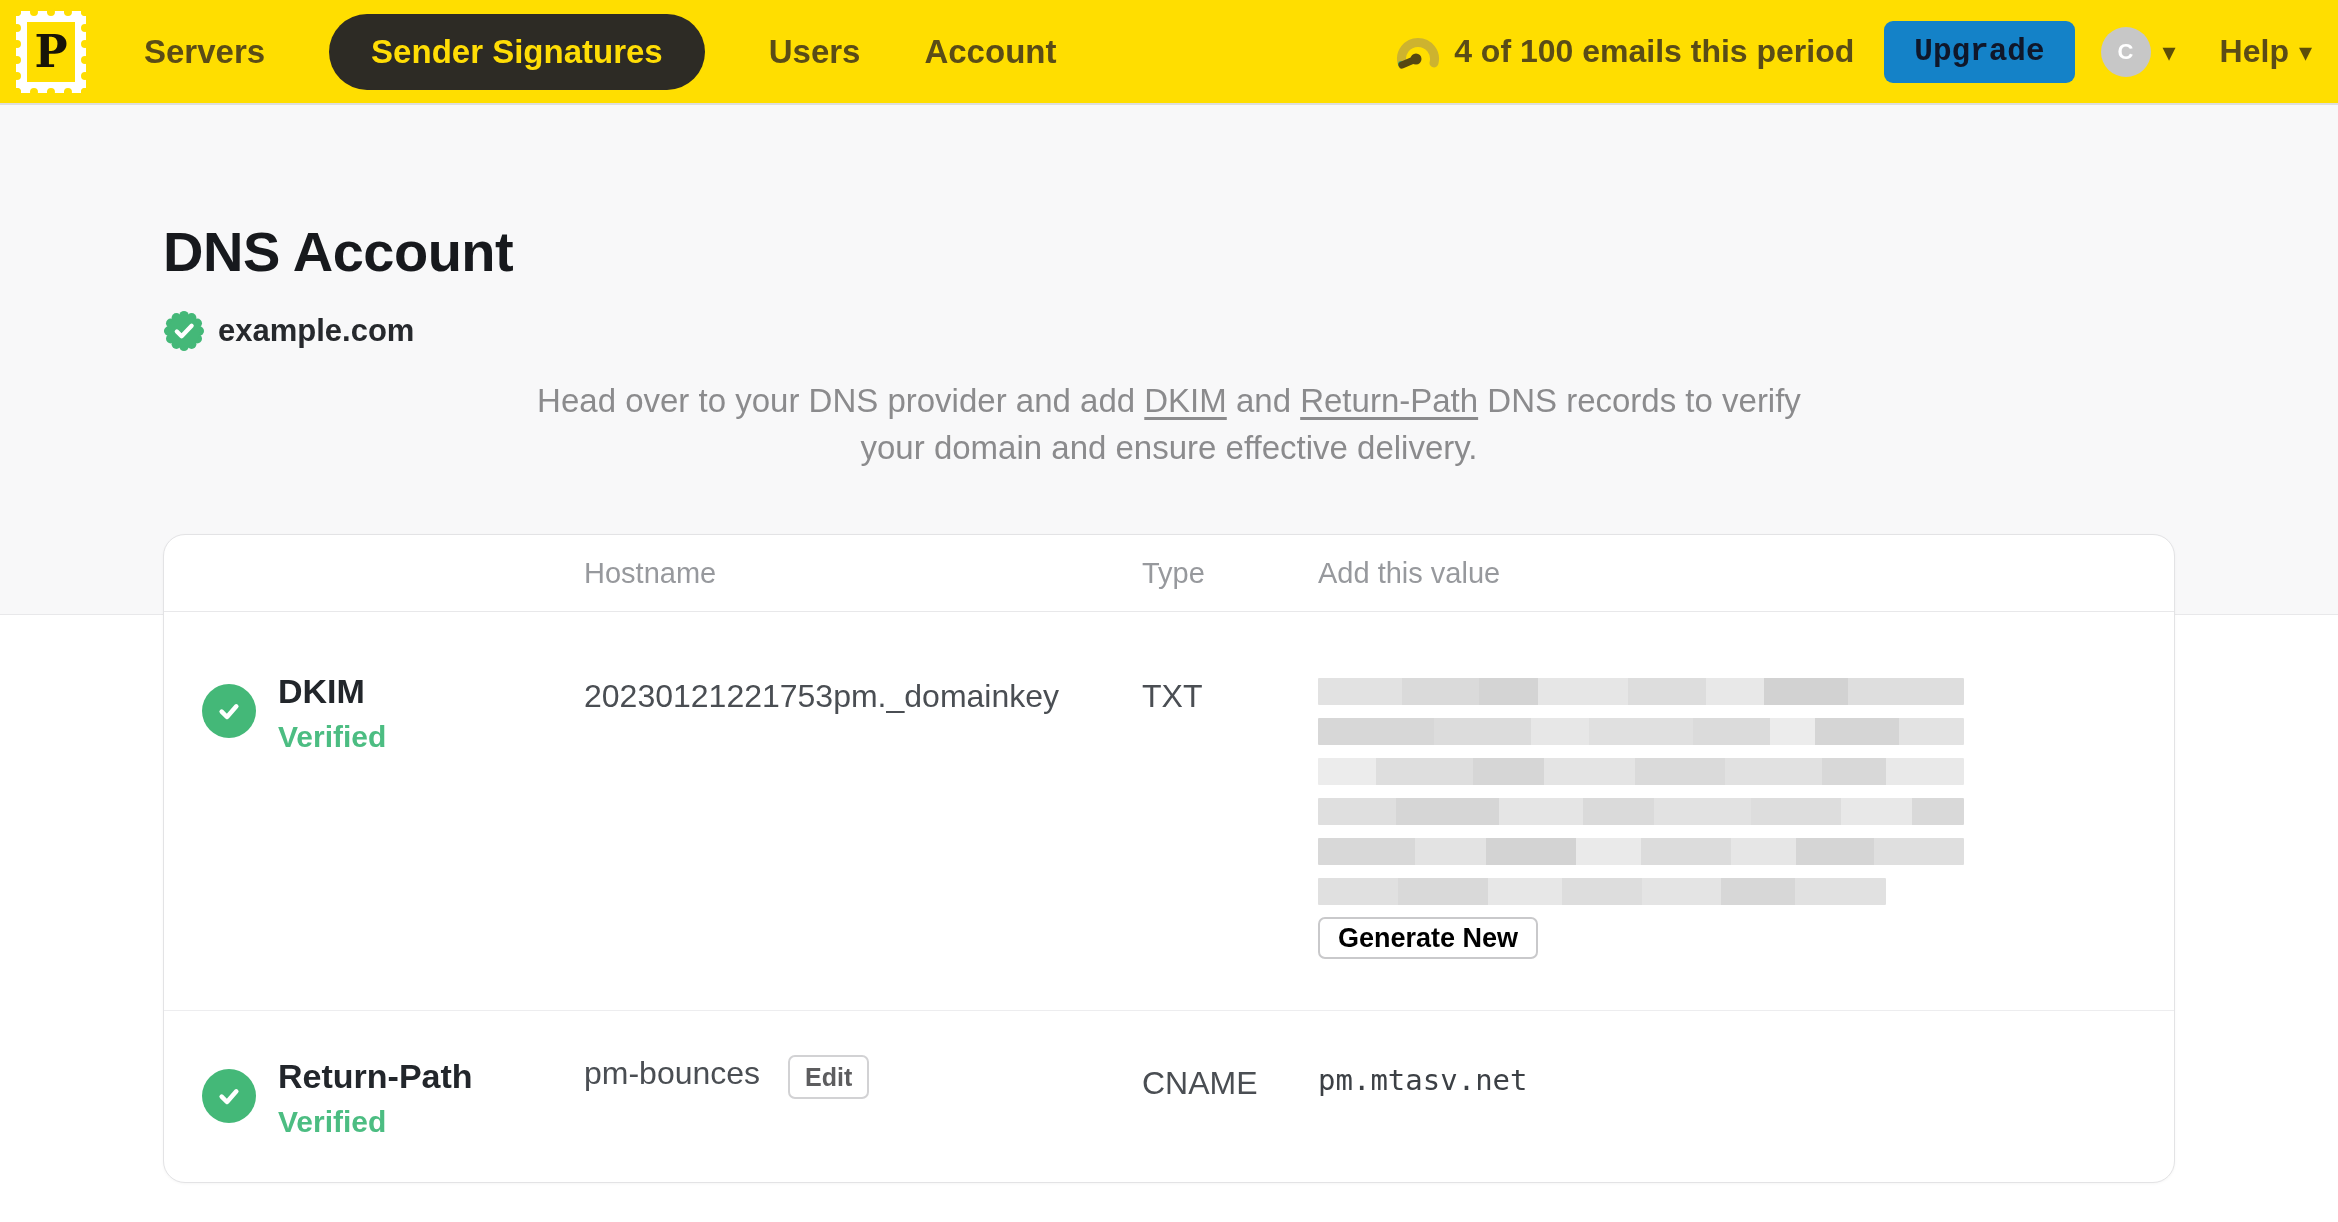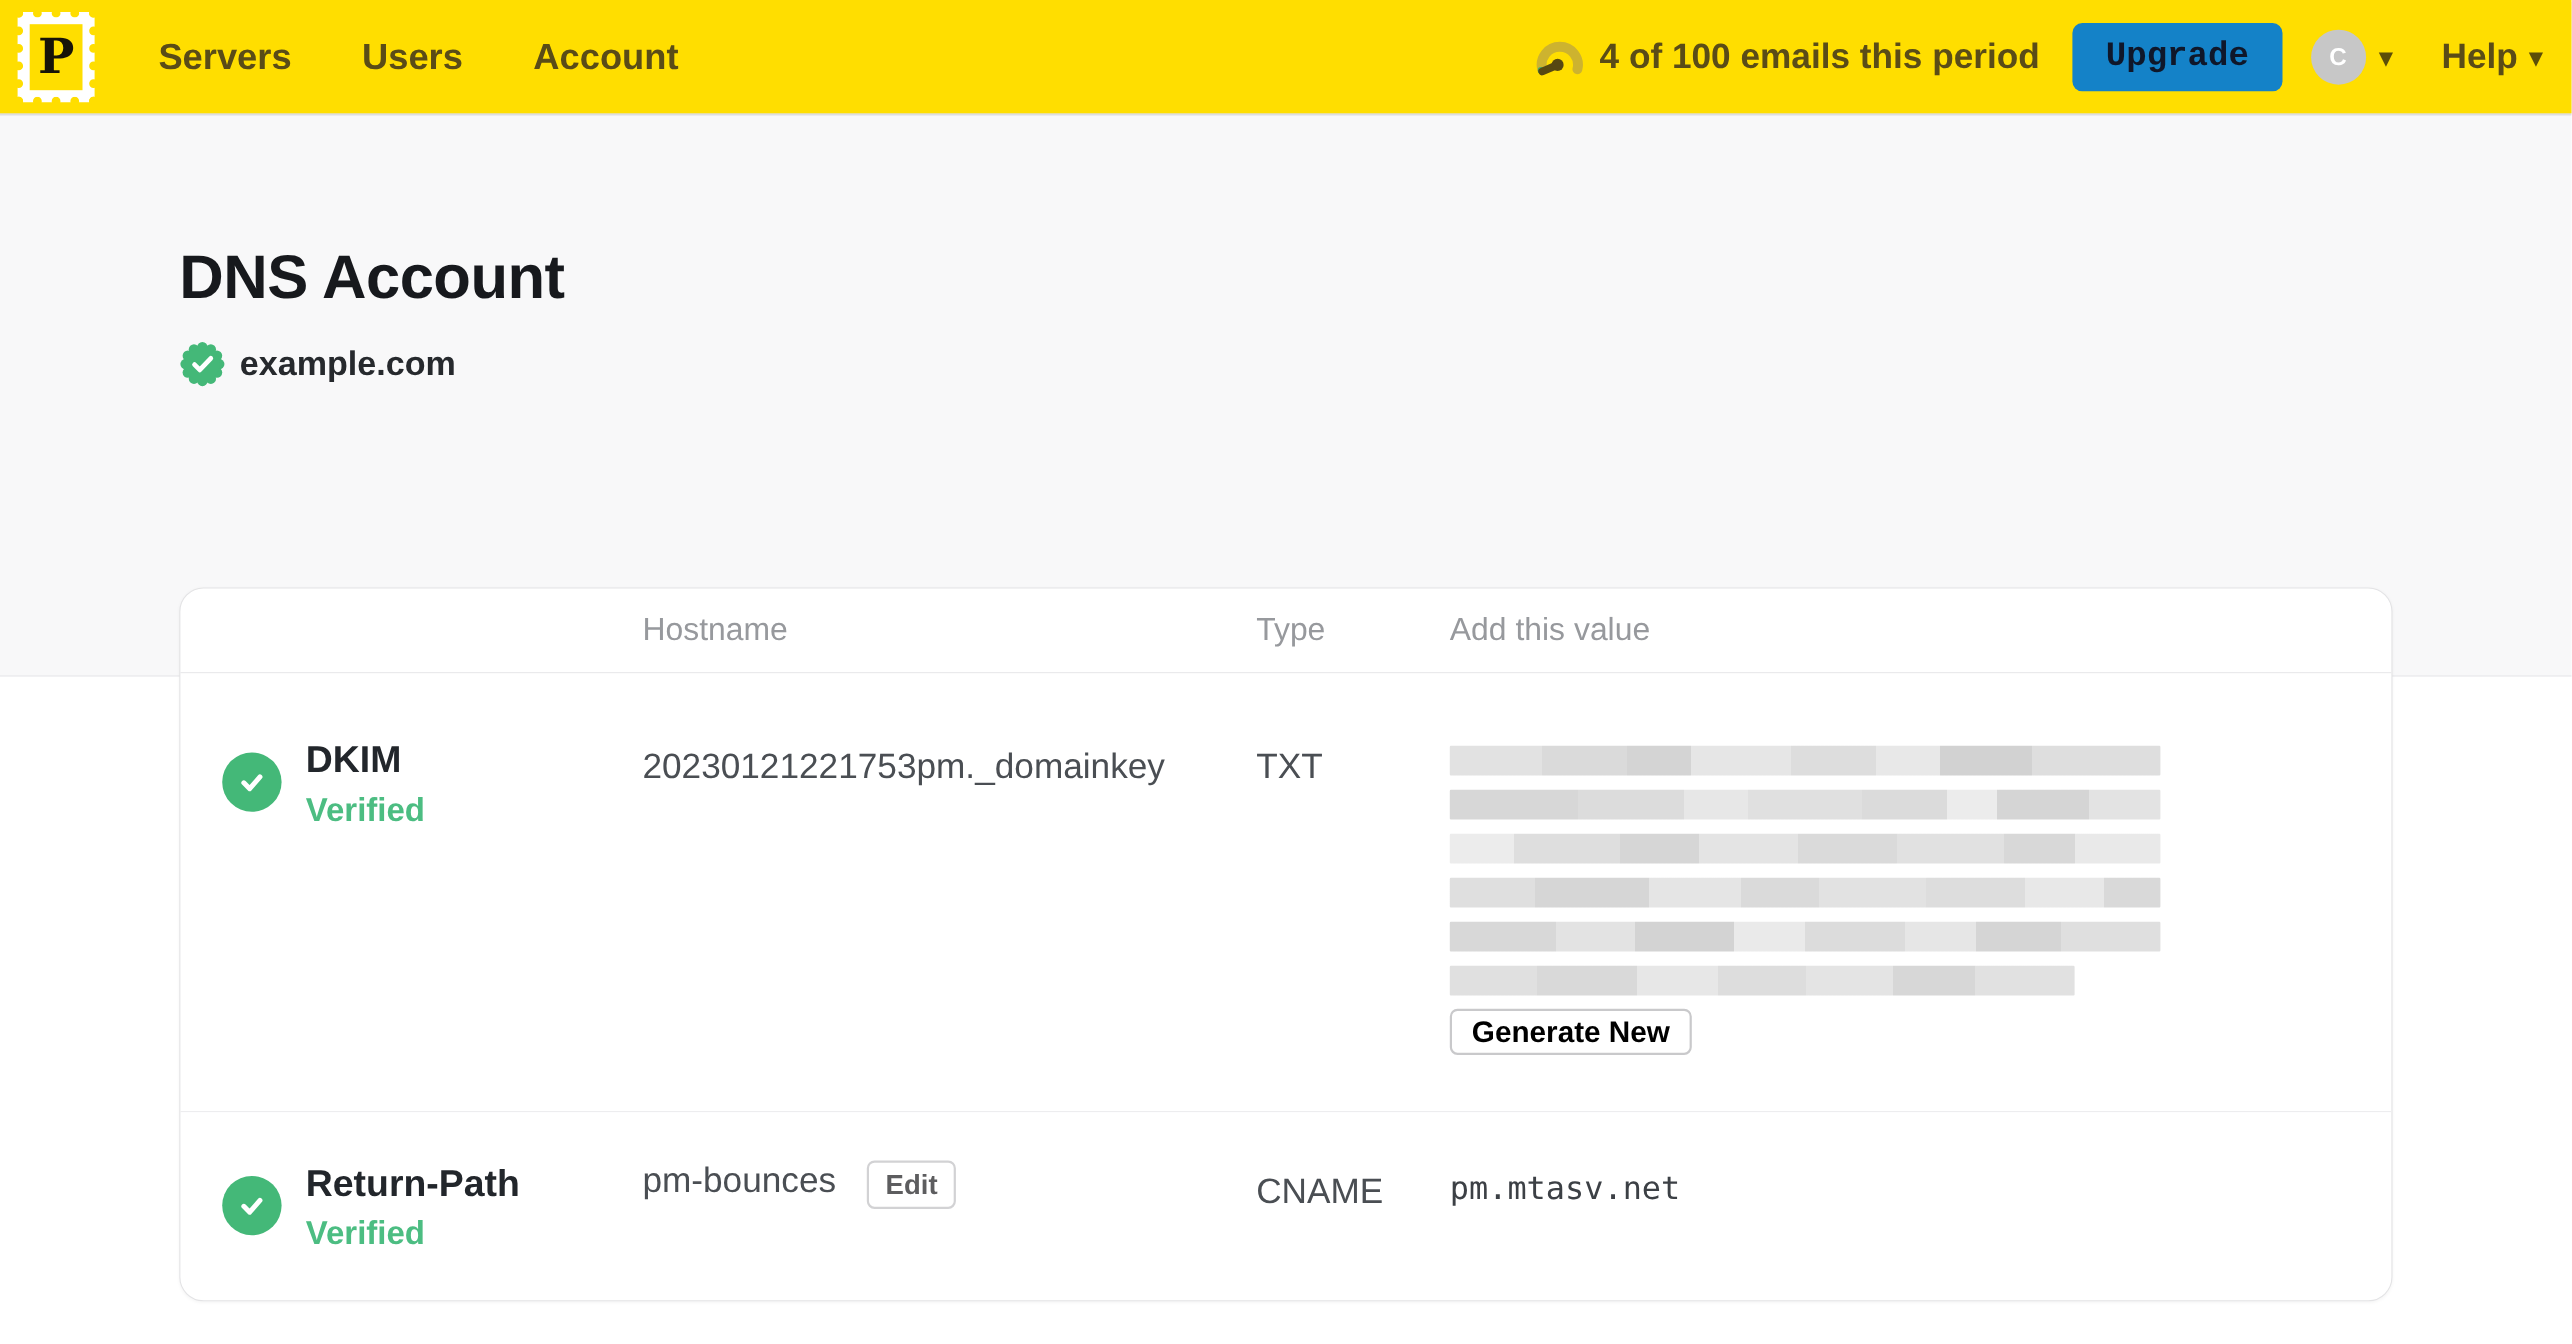--- a/index.html
+++ b/index.html
@@ -137,20 +137,21 @@
 <div class="screen">
 
   <header class="nav">
     <div class="stamp">
       <div class="stamp-inner">
         <span>P</span>
       </div>
     </div>
     <nav class="nav-links">
       <a class="nav-link">Servers</a>
+      <a class="nav-link pill">Sender Signatures</a>
       <a class="nav-link">Users</a>
       <a class="nav-link">Account</a>
     </nav>
     <div class="nav-right">
       <svg class="gauge" viewBox="0 0 46 36">
         <path d="M8 29 A16.5 16.5 0 1 1 40 29" stroke="#cdb32f" stroke-width="9" fill="none" stroke-linecap="round"></path>
         <circle cx="7" cy="30" r="3" fill="#3fae6e"></circle>
         <path d="M22 25 L8 31" stroke="#564812" stroke-width="7" stroke-linecap="round"></path>
         <circle cx="22" cy="25" r="5.5" fill="#564812"></circle>
       </svg>
@@ -186,20 +187,21 @@
             <circle cx="14" cy="8.14" r="5"></circle>
               <circle cx="22" cy="6" r="5"></circle>
             <circle cx="30" cy="8.14" r="5"></circle>
               <circle cx="35.86" cy="14" r="5"></circle>
             <circle cx="22" cy="22" r="16.5"></circle>
           </g>
           <path d="M14.5 22.5 L19.5 27.5 L30 16.5" stroke="#ffffff" stroke-width="4.5" fill="none" stroke-linecap="round" stroke-linejoin="round"></path>
         </svg>
         <span class="domain">example.com</span>
       </div>
+      <p class="desc"><span>Head over to your DNS provider and add </span><a class="desc-link">DKIM</a><span> and </span><a class="desc-link">Return-Path</a><span> DNS records to verify your domain and ensure effective delivery.</span></p>
     </div>
   </section>
 
   <section class="card">
 
     <div class="grid thead">
       <div></div>
       <div>Hostname</div>
       <div>Type</div>
       <div>Add this value</div>

